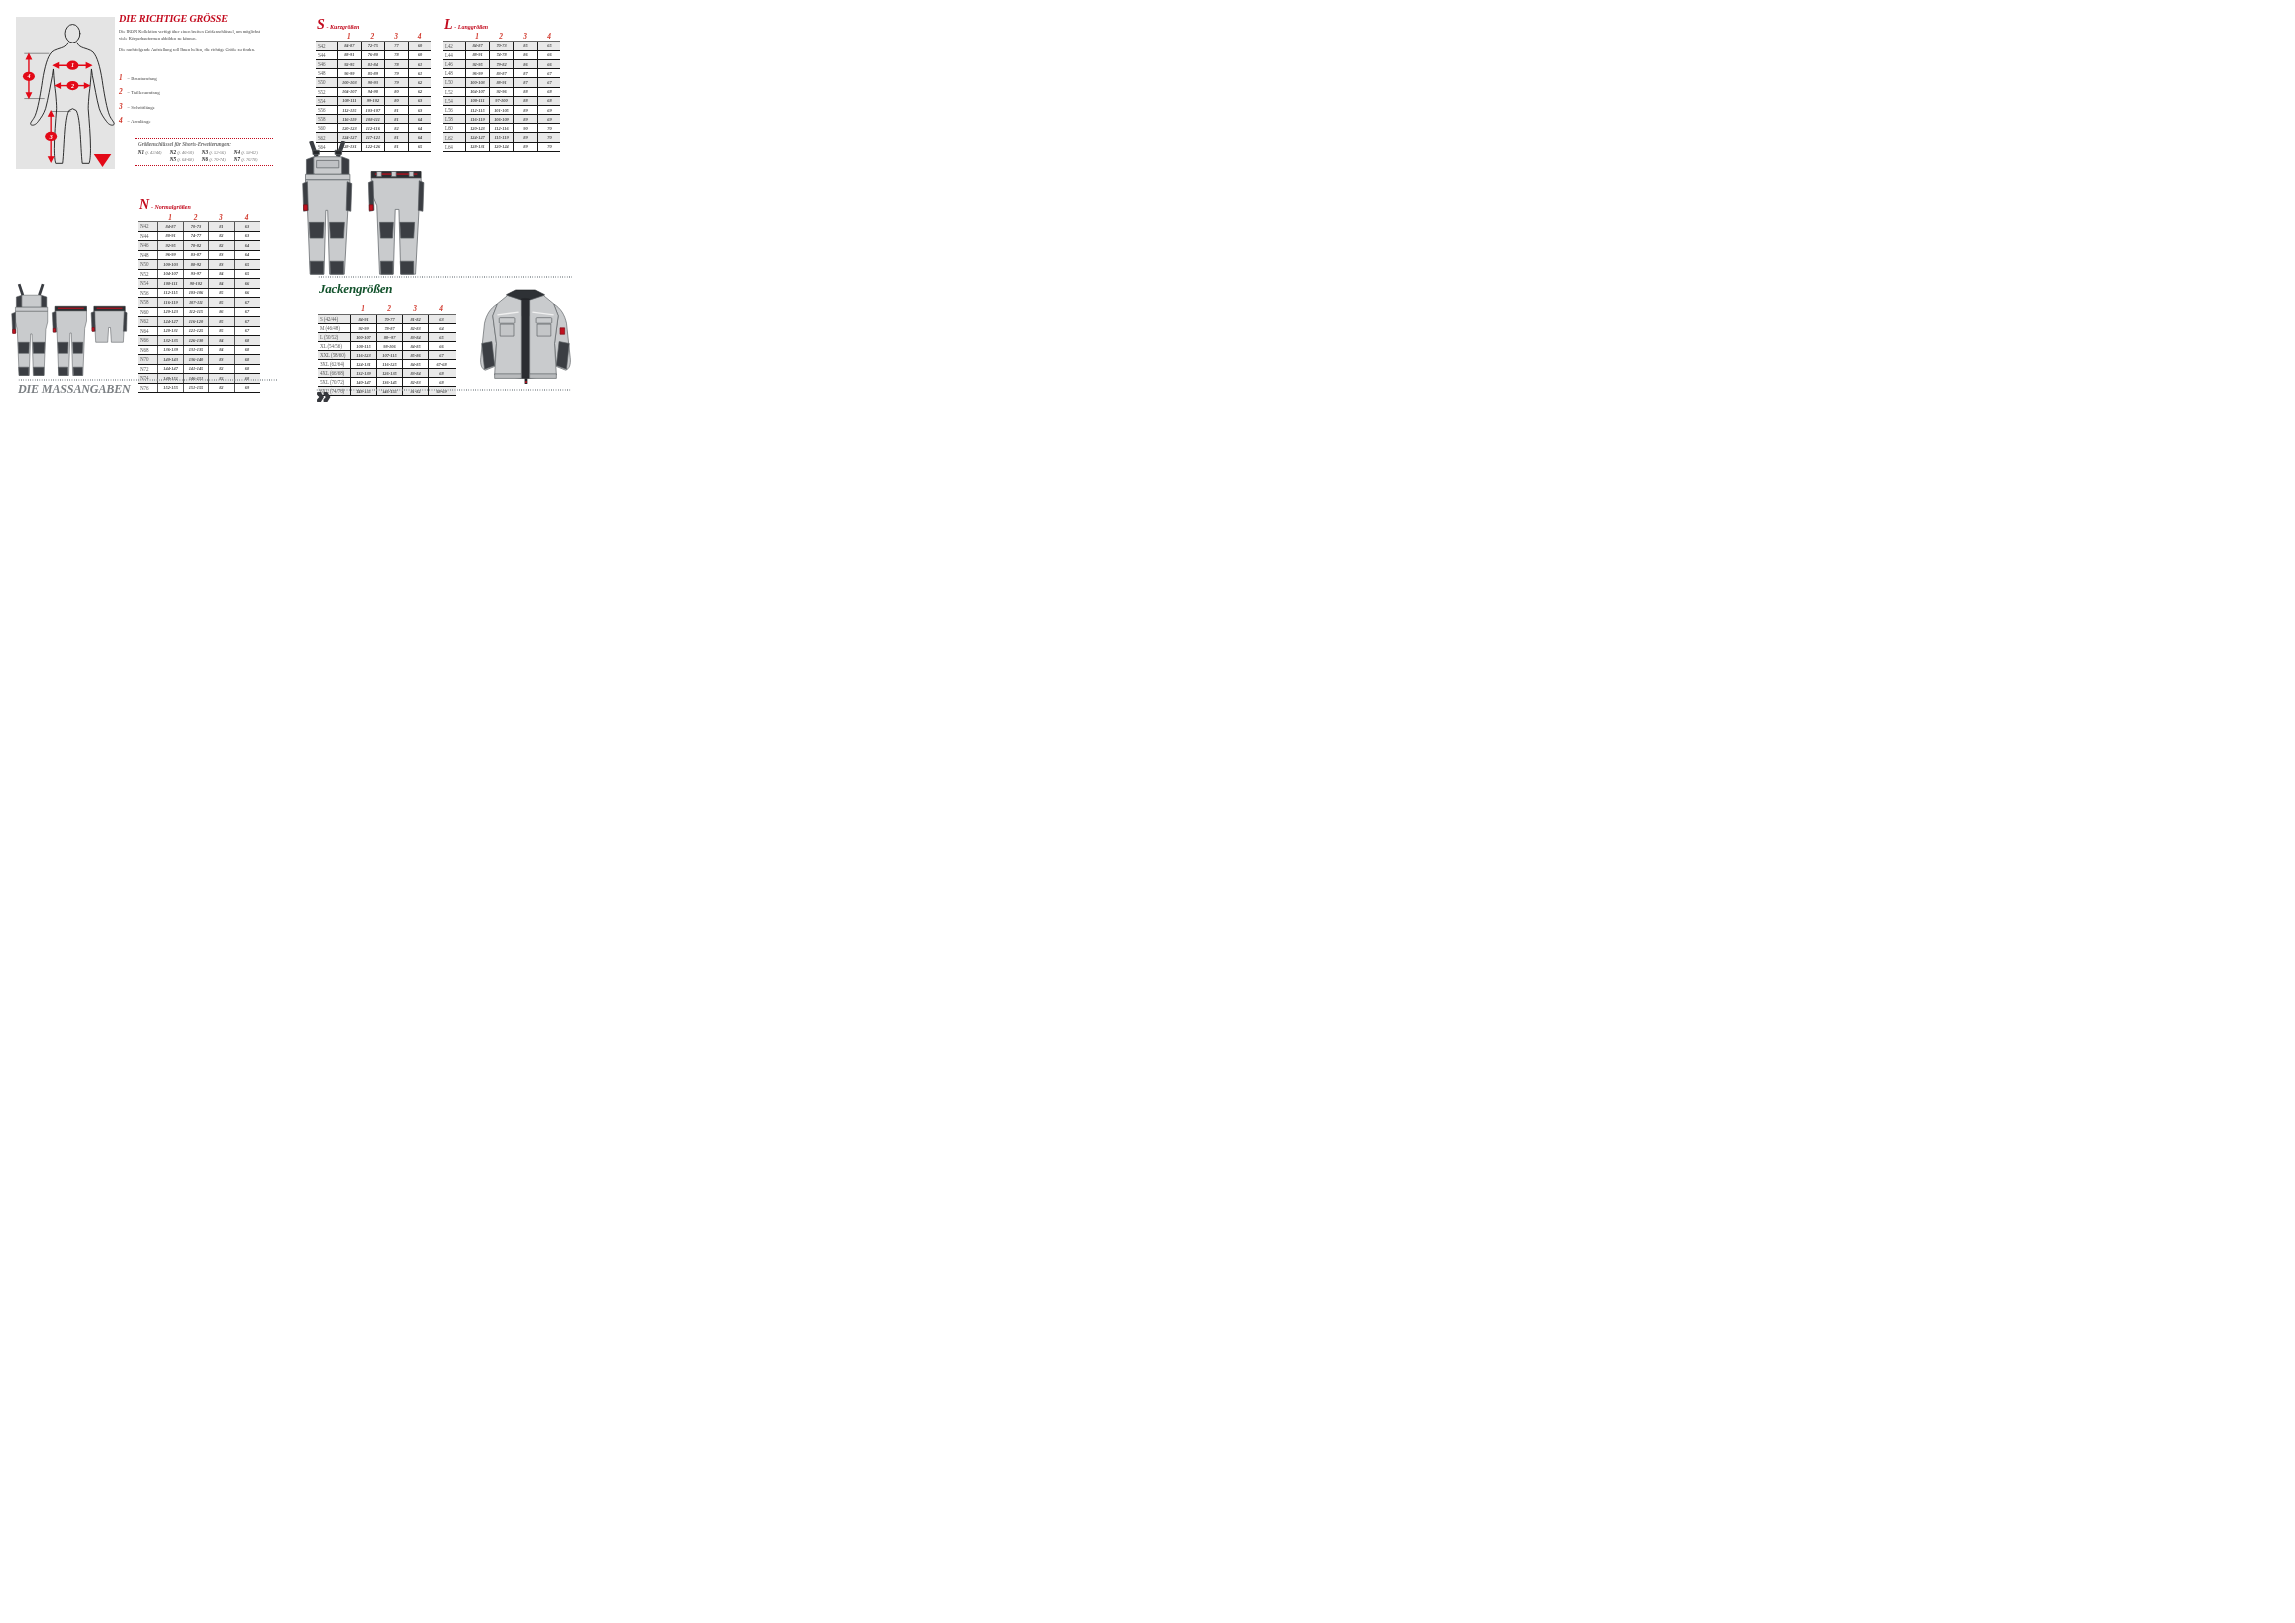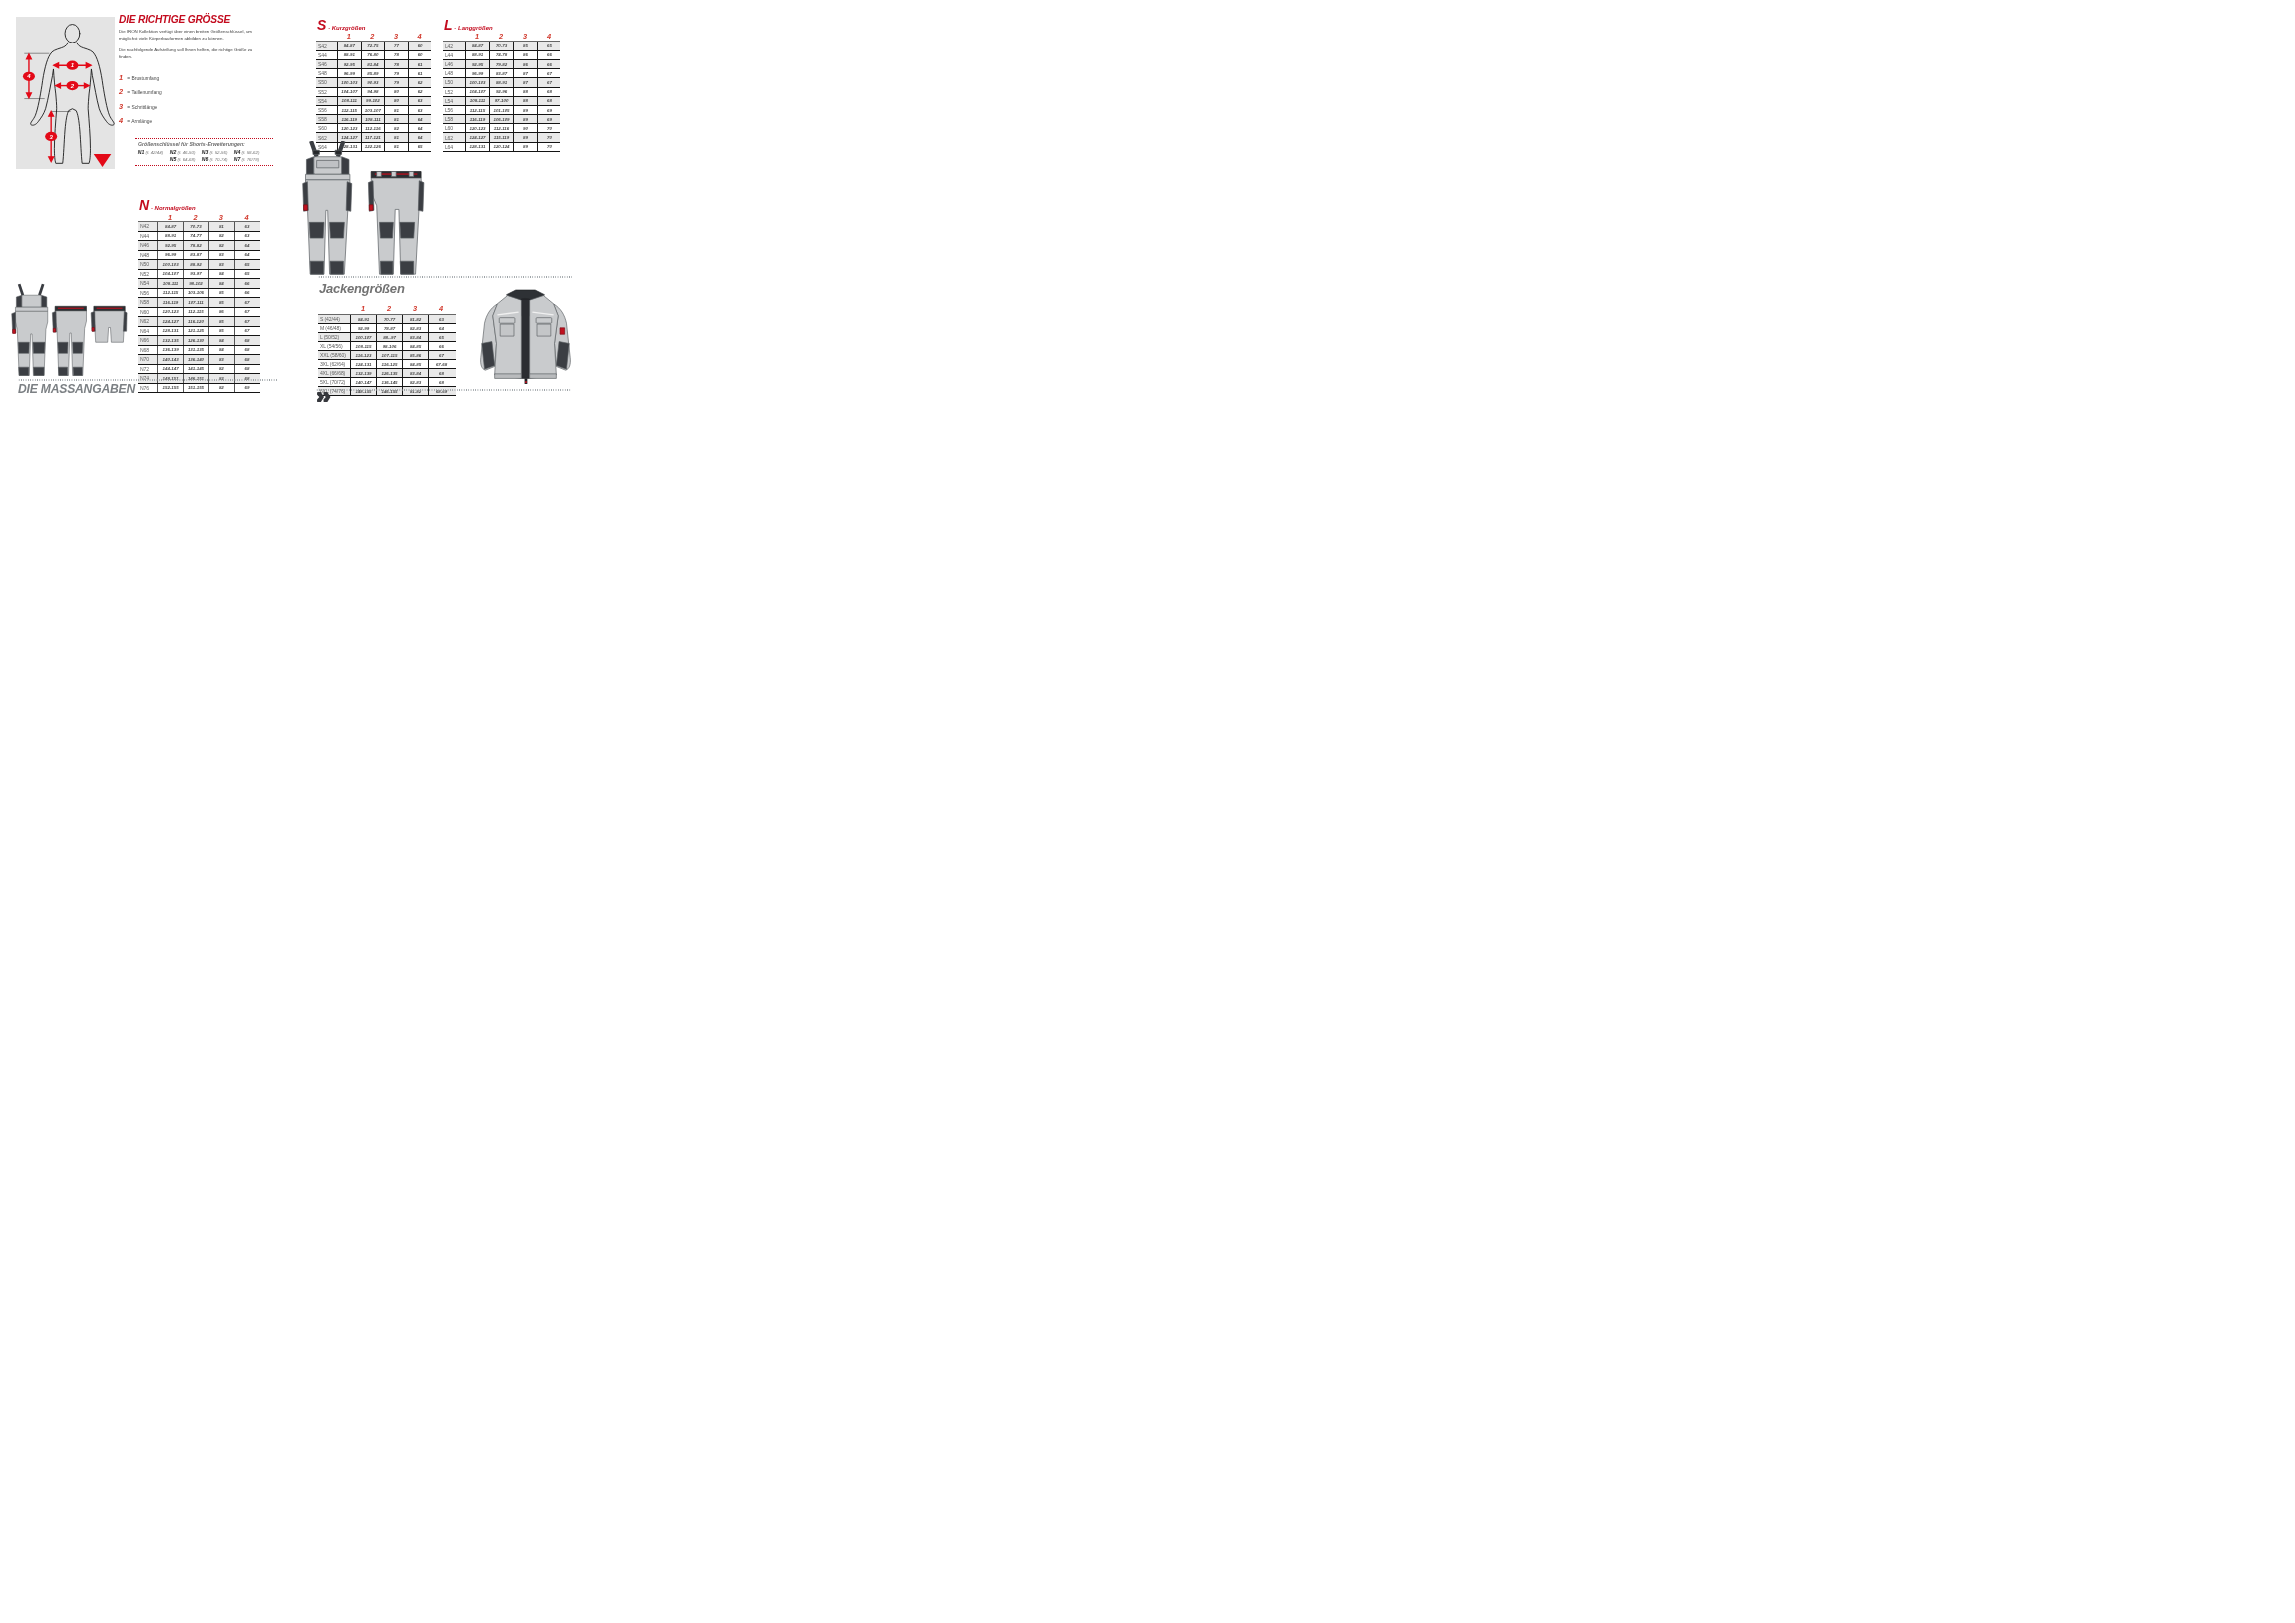--- a/index.html
+++ b/index.html
@@ -1,17 +1,17 @@
 <!DOCTYPE html>
 <html style="font-size:7.4px"><head>
 <meta charset="utf-8">
 <style>
   html,body{margin:0;padding:0;background:#fff;}
   .page{position:relative;width:574px;height:406px;background:#ffffff;overflow:hidden;
-        font-family:Liberation Sans, sans-serif;}
+        font-family:Liberation Serif, serif;}
   .abs{position:absolute;}
 
   
   .main-title{left:119px;top:12.5px;font-size:10.6px;font-weight:bold;font-style:italic;
               color:#c30b1e;letter-spacing:-0.2px;white-space:nowrap;transform:scaleX(.96);transform-origin:left;}
   .intro{left:119px;width:141px;font-size:4.4px;line-height:1.5;color:#3d3d3d;}
   .intro1{top:29px;} .intro2{top:47px;}
 
   .legend{left:119px;top:73px;}
   .legend-item{display:flex;align-items:baseline;height:14.3px;}
@@ -47,21 +47,21 @@
 
   .size-table.s{left:316px;top:17.6px;width:115px;--cols:21px 23.6px 23.6px 23.6px 23.6px;--rh:8.2px;}
   .size-table.l{left:443px;top:17.6px;width:117px;--cols:22px 24px 24px 24px 24px;--rh:8.2px;}
   .size-table.n{left:138px;top:198px;width:122px;--cols:19.4px 25.4px 25.4px 25.4px 26px;--rh:8.5px;}
   .size-table.s .t-header,.size-table.l .t-header{top:14px;}
   .size-table.s .t-rows,.size-table.l .t-rows{top:23px;}
   .size-table.n .t-header{top:15px;}
   .size-table.n .t-rows{top:23px;}
 
   .size-table.jackets{left:318px;top:281px;width:138px;--cols:32px 26px 26px 26px 26px;--rh:8px;}
-  .jackets-title{font-size:13px;font-weight:bold;font-style:italic;color:#737373;
+  .jackets-title{font-size:13px;font-weight:bold;font-style:italic;color:#14532d;
                  letter-spacing:-0.2px;white-space:nowrap;}
   .size-table.jackets .t-header{top:23px;}
   .size-table.jackets .t-rows{top:33px;}
 
   
   .dots{height:1.9px;background-image:radial-gradient(circle,#9aa0a4 0.5px,transparent 0.6px);
         background-size:2.3px 1.9px;background-repeat:repeat-x;background-position:left center;}
   .dots.mid{left:318px;top:276px;width:254px;}
   .dots.left{left:17.6px;top:379px;width:260px;}
   .dots.right{left:316px;top:389px;width:255px;}

